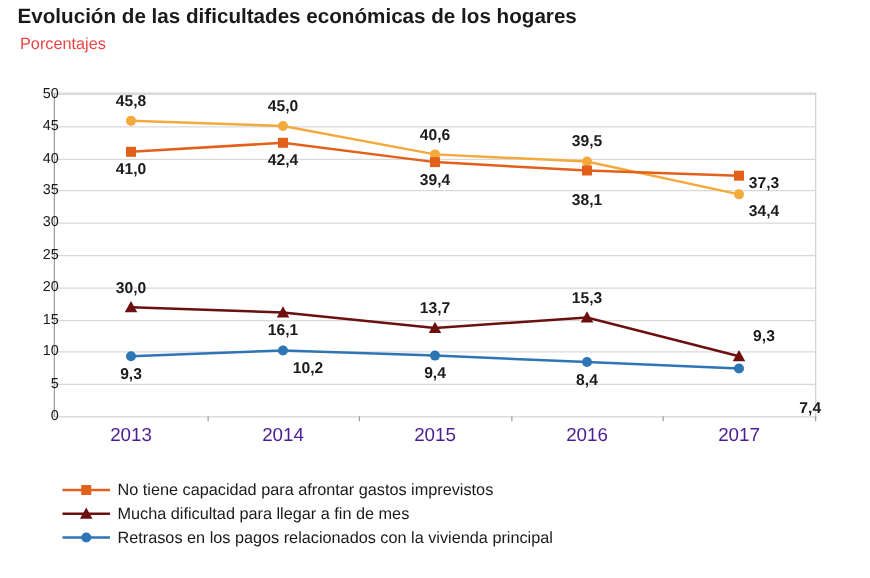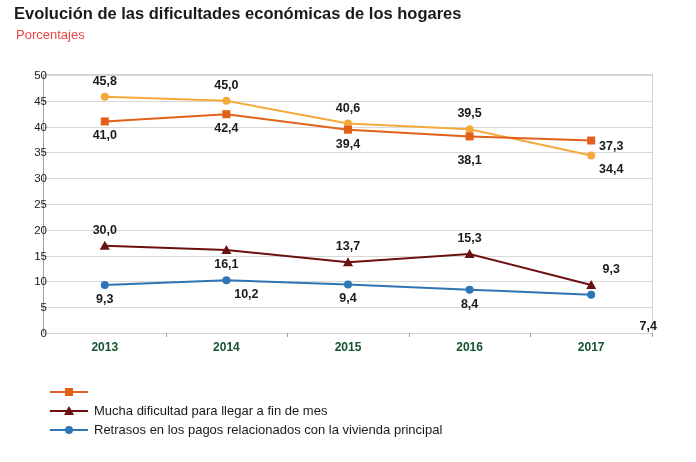--- a/index.html
+++ b/index.html
@@ -61,23 +61,23 @@
     right: 649px;
     font-size: 11.5px;
     color: #1a1a1a;
     text-align: right;
     width: 40px;
     transform: translateY(-50%);
   }
   .xtick-label {
     position: absolute;
     top: 340px;
-    font-size: 12px;
-    font-weight: bold;
-    color: #14532d;
+    font-size: 15px;
+    font-weight: normal;
+    color: #4c1d95;
     text-align: center;
     width: 80px;
     transform: translateX(-40px);
   }
   .axis-tick {
     position: absolute;
     width: 1px;
     height: 4px;
     background: #9f9f9f;
   }
@@ -220,20 +220,21 @@
     </div>
 
   <div class="legend" id="legend">
       <div class="legend-row">
         <div class="legend-marker">
           <svg width="46" height="14">
             <line x1="2" y1="7" x2="40" y2="7" stroke="#E3601B" stroke-width="2"></line>
             <rect x="17" y="3" width="8" height="8" fill="#E3601B"></rect>
           </svg>
         </div>
+        <span class="legend-text">No tiene capacidad para afrontar gastos imprevistos</span>
       </div>
       <div class="legend-row">
         <div class="legend-marker">
           <svg width="46" height="14">
             <line x1="2" y1="7" x2="40" y2="7" stroke="#6B0F0F" stroke-width="2"></line>
             <polygon points="21,2 26,11 16,11" fill="#6B0F0F"></polygon>
           </svg>
         </div>
         <span class="legend-text">Mucha dificultad para llegar a fin de mes</span>
       </div>

